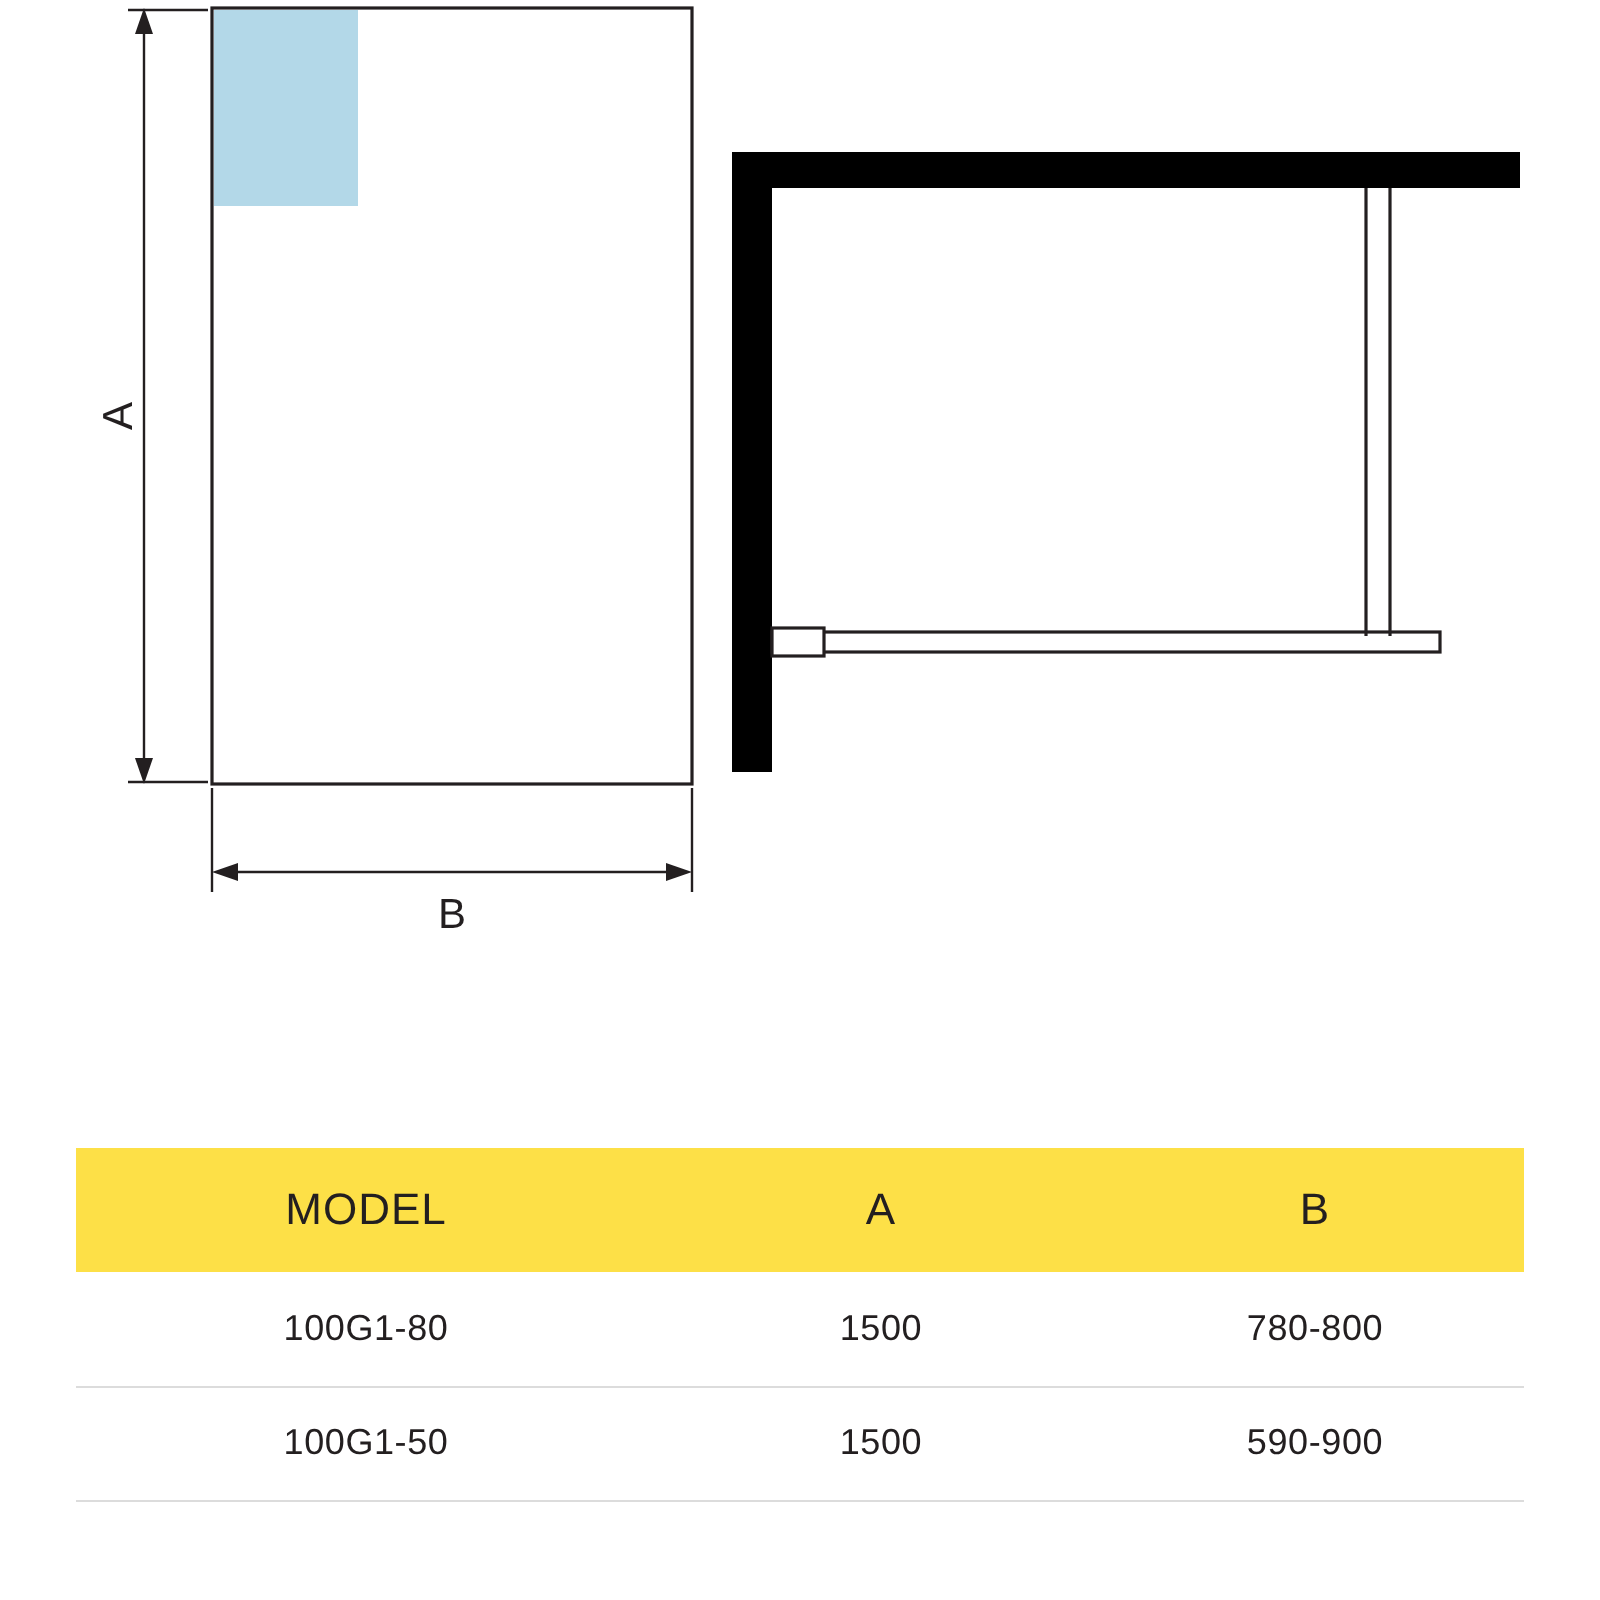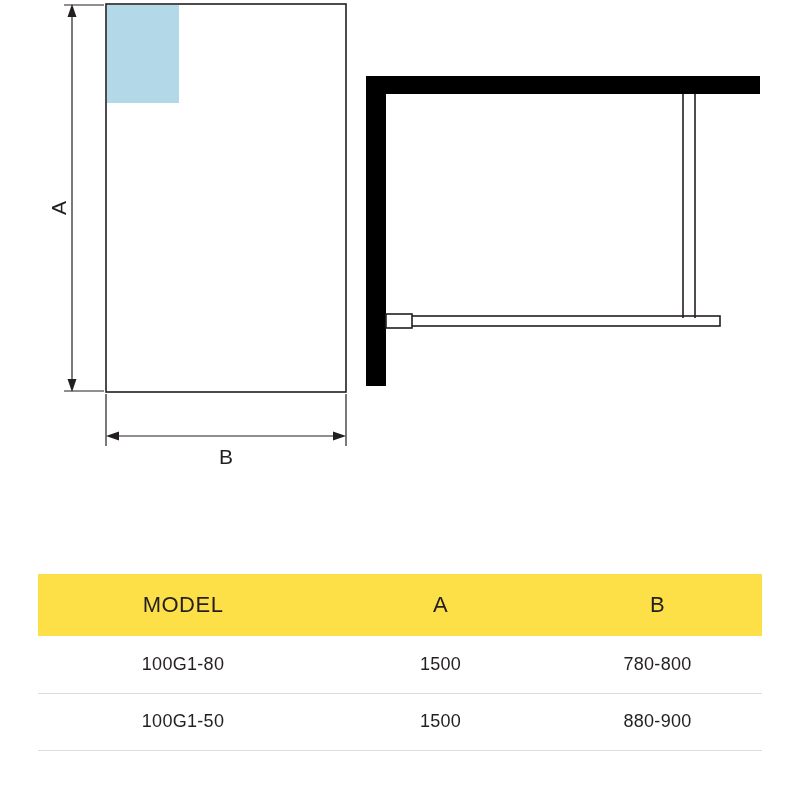--- a/index.html
+++ b/index.html
@@ -126,16 +126,16 @@
   </thead>
   <tbody>
     <tr>
       <td class="cell-model">100G1-80</td>
       <td class="cell-a">1500</td>
       <td class="cell-b">780-800</td>
     </tr>
     <tr>
       <td class="cell-model">100G1-50</td>
       <td class="cell-a">1500</td>
-      <td class="cell-b">880-900</td>
+      <td class="cell-b">590-900</td>
     </tr>
   </tbody>
 </table>
 
 </body></html>

